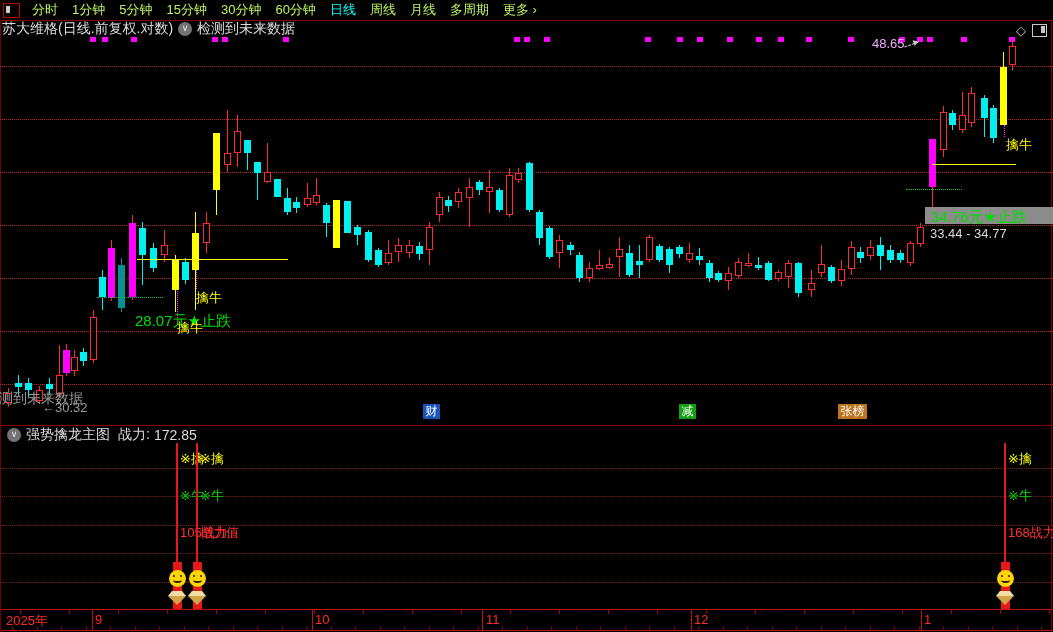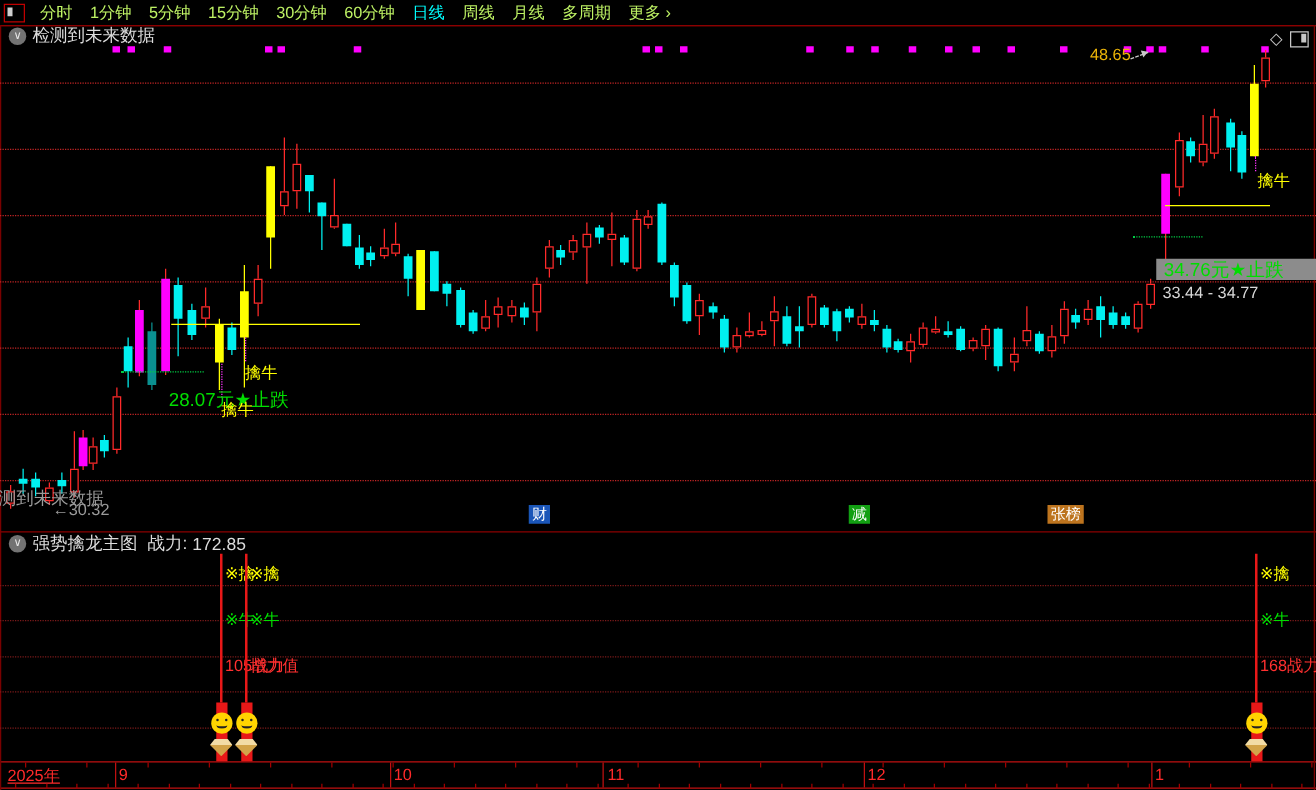--- a/index.html
+++ b/index.html
@@ -75,20 +75,21 @@
         <span class="mitem">60分钟</span>
         <span class="mitem active">日线</span>
         <span class="mitem">周线</span>
         <span class="mitem">月线</span>
         <span class="mitem">多周期</span>
         <span class="mitem">更多 ›</span>
       </div>
   </div>
 
   <div id="titlebar">
+    <span>苏大维格(日线.前复权.对数)</span>
     <span class="circ">∨</span>
     <span>检测到未来数据</span>
   </div>
   <div id="tb-right">
     <span>◇</span>
     <span class="boxicon"></span>
   </div>
 
   <div id="subheader">
     <span class="circ">∨</span>
@@ -349,21 +350,21 @@
       <div class="mdot" style="left: 196px; top: 270px; height: 19px;"></div>
       <div class="mdot" style="left: 177px; top: 291px; height: 27px;"></div>
       <div class="mdot" style="left: 1004px; top: 125px; height: 12px;"></div>
       <div class="graybar" style="left: 925px; top: 207px; width: 128px; height: 17px;"></div>
       <div class="ann" style="left: 931px; top: 209px; color: rgb(0, 221, 0); font-size: 15px;">34.76元★止跌</div>
       <div class="ann" style="left: -15px; top: 391px; color: rgb(154, 154, 154); font-size: 14px;">检测到未来数据</div>
       <div class="ann" style="left: 42px; top: 401px; color: rgb(154, 154, 154); font-size: 13px;">←30.32</div>
       <div class="ann" style="left: 135px; top: 313px; color: rgb(0, 221, 0); font-size: 15px;">28.07元★止跌</div>
       <div class="ann" style="left: 196px; top: 291px; color: rgb(255, 255, 0); font-size: 13px;">擒牛</div>
       <div class="ann" style="left: 177px; top: 321px; color: rgb(255, 255, 0); font-size: 13px;">擒牛</div>
-      <div class="ann" style="left: 872px; top: 37px; color: #eab308; font-size: 13px;">48.65</div>
+      <div class="ann" style="left: 872px; top: 37px; color: #f0abfc; font-size: 13px;">48.65</div>
       <div class="ann" style="left: 1006px; top: 138px; color: rgb(255, 255, 0); font-size: 13px;">擒牛</div>
       <div class="ann" style="left: 930px; top: 227px; color: rgb(216, 216, 216); font-size: 13px;">33.44 - 34.77</div>
       <div class="dasharrow" style="left: 904px; top: 44px;"></div>
       <div class="badge" style="left: 423px; top: 404px; width: 17px; background: rgb(26, 85, 184);">财</div>
       <div class="badge" style="left: 679px; top: 404px; width: 17px; background: rgb(18, 160, 18);">减</div>
       <div class="badge" style="left: 838px; top: 404px; width: 29px; background: rgb(189, 116, 30);">张榜</div>
       <div class="sigline" style="left: 176px; top: 443px; height: 119px;"></div>
       <div class="sigbar" style="left: 173px; top: 562px; height: 47px;"></div>
       <div class="ann" style="left: 180px; top: 452px; color: rgb(255, 255, 0); font-size: 13px;">※擒</div>
       <div class="ann" style="left: 180px; top: 489px; color: rgb(0, 221, 0); font-size: 13px;">※牛</div>
@@ -380,21 +381,21 @@
       <div class="gemtop" style="left: 188px; top: 591px;"></div>
       <div class="gembot" style="left: 188px; top: 596px;"></div>
       <div class="sigline" style="left: 1004px; top: 443px; height: 119px;"></div>
       <div class="sigbar" style="left: 1001px; top: 562px; height: 47px;"></div>
       <div class="ann" style="left: 1008px; top: 452px; color: rgb(255, 255, 0); font-size: 13px;">※擒</div>
       <div class="ann" style="left: 1008px; top: 489px; color: rgb(0, 221, 0); font-size: 13px;">※牛</div>
       <div class="ann" style="left: 1008px; top: 526px; color: rgb(255, 48, 48); font-size: 13px;">168战力</div>
       <div class="smiley" style="left: 997px; top: 570px;"></div>
       <div class="gemtop" style="left: 996px; top: 591px;"></div>
       <div class="gembot" style="left: 996px; top: 596px;"></div>
-      <div class="axlabel" style="left: 6px; text-decoration: underline;">2025年</div>
+      <div class="axlabel" style="left: 6px;">2025年</div>
       <div class="axlabel" style="left: 95px;">9</div>
       <div class="axlabel" style="left: 315px;">10</div>
       <div class="axlabel" style="left: 486px;">11</div>
       <div class="axlabel" style="left: 694px;">12</div>
       <div class="axlabel" style="left: 924px;">1</div>
       <div class="sep" style="left: 92px;"></div>
       <div class="sep" style="left: 312px;"></div>
       <div class="sep" style="left: 482px;"></div>
       <div class="sep" style="left: 691px;"></div>
       <div class="sep" style="left: 921px;"></div>

